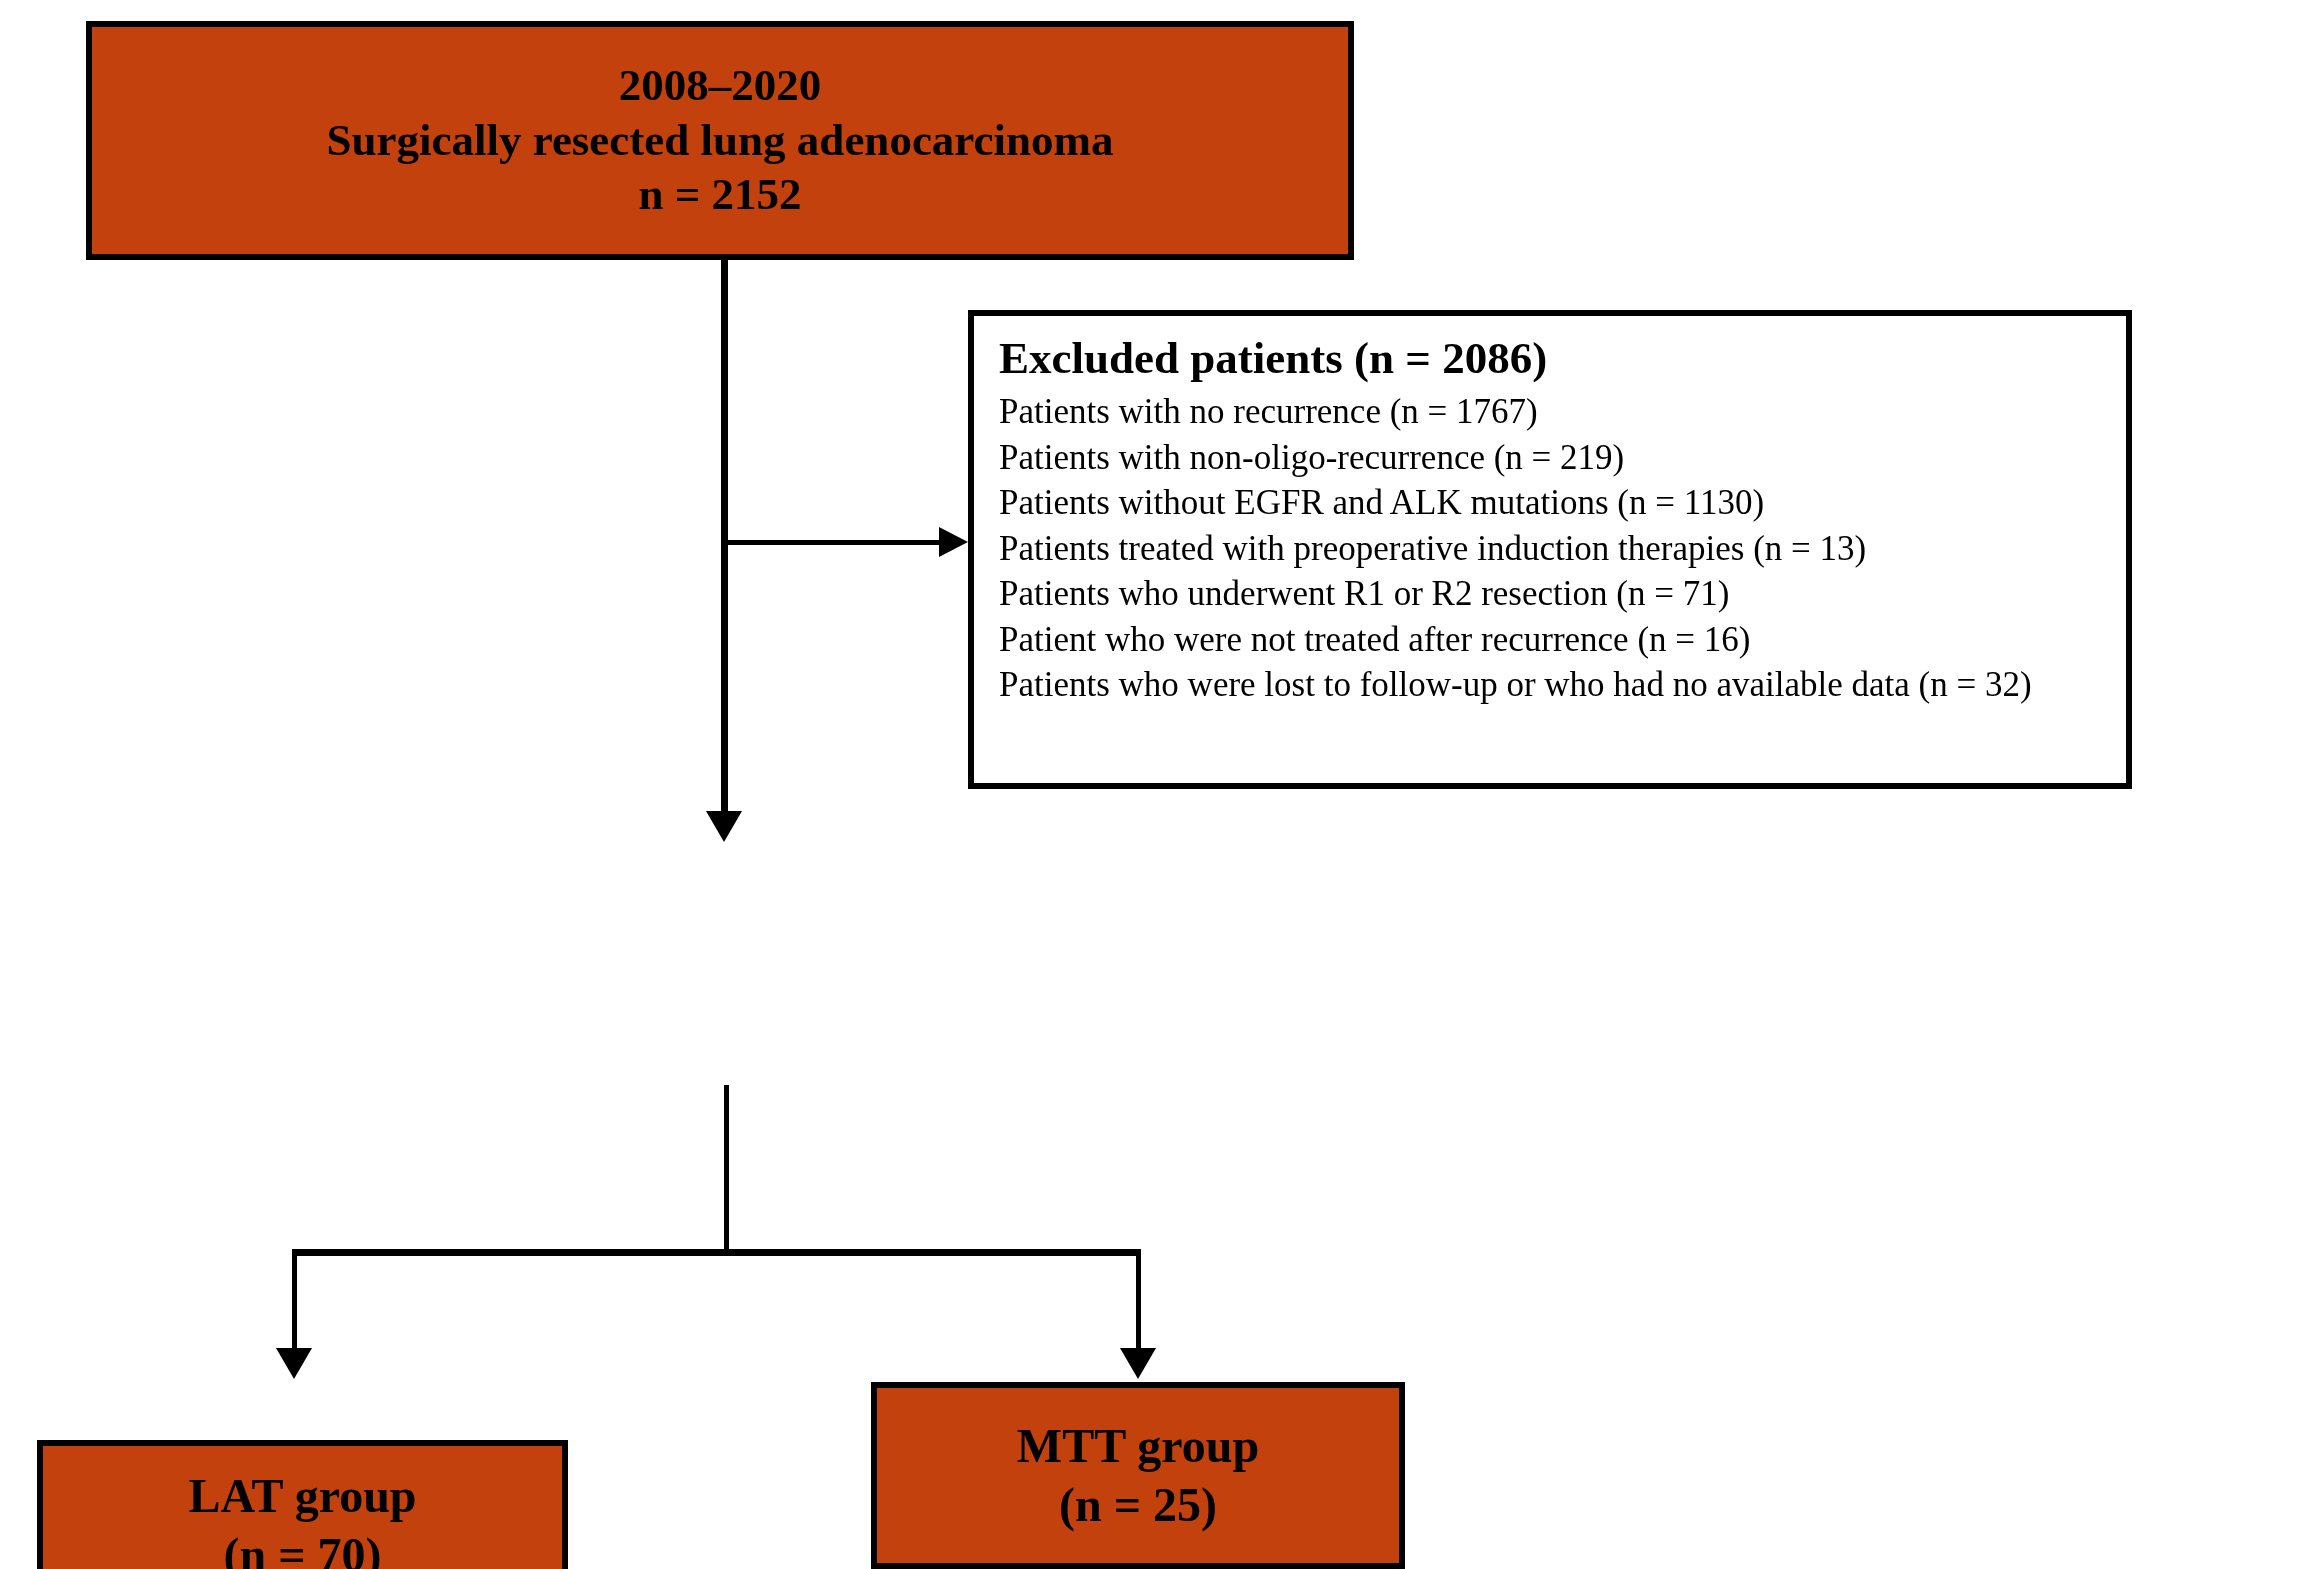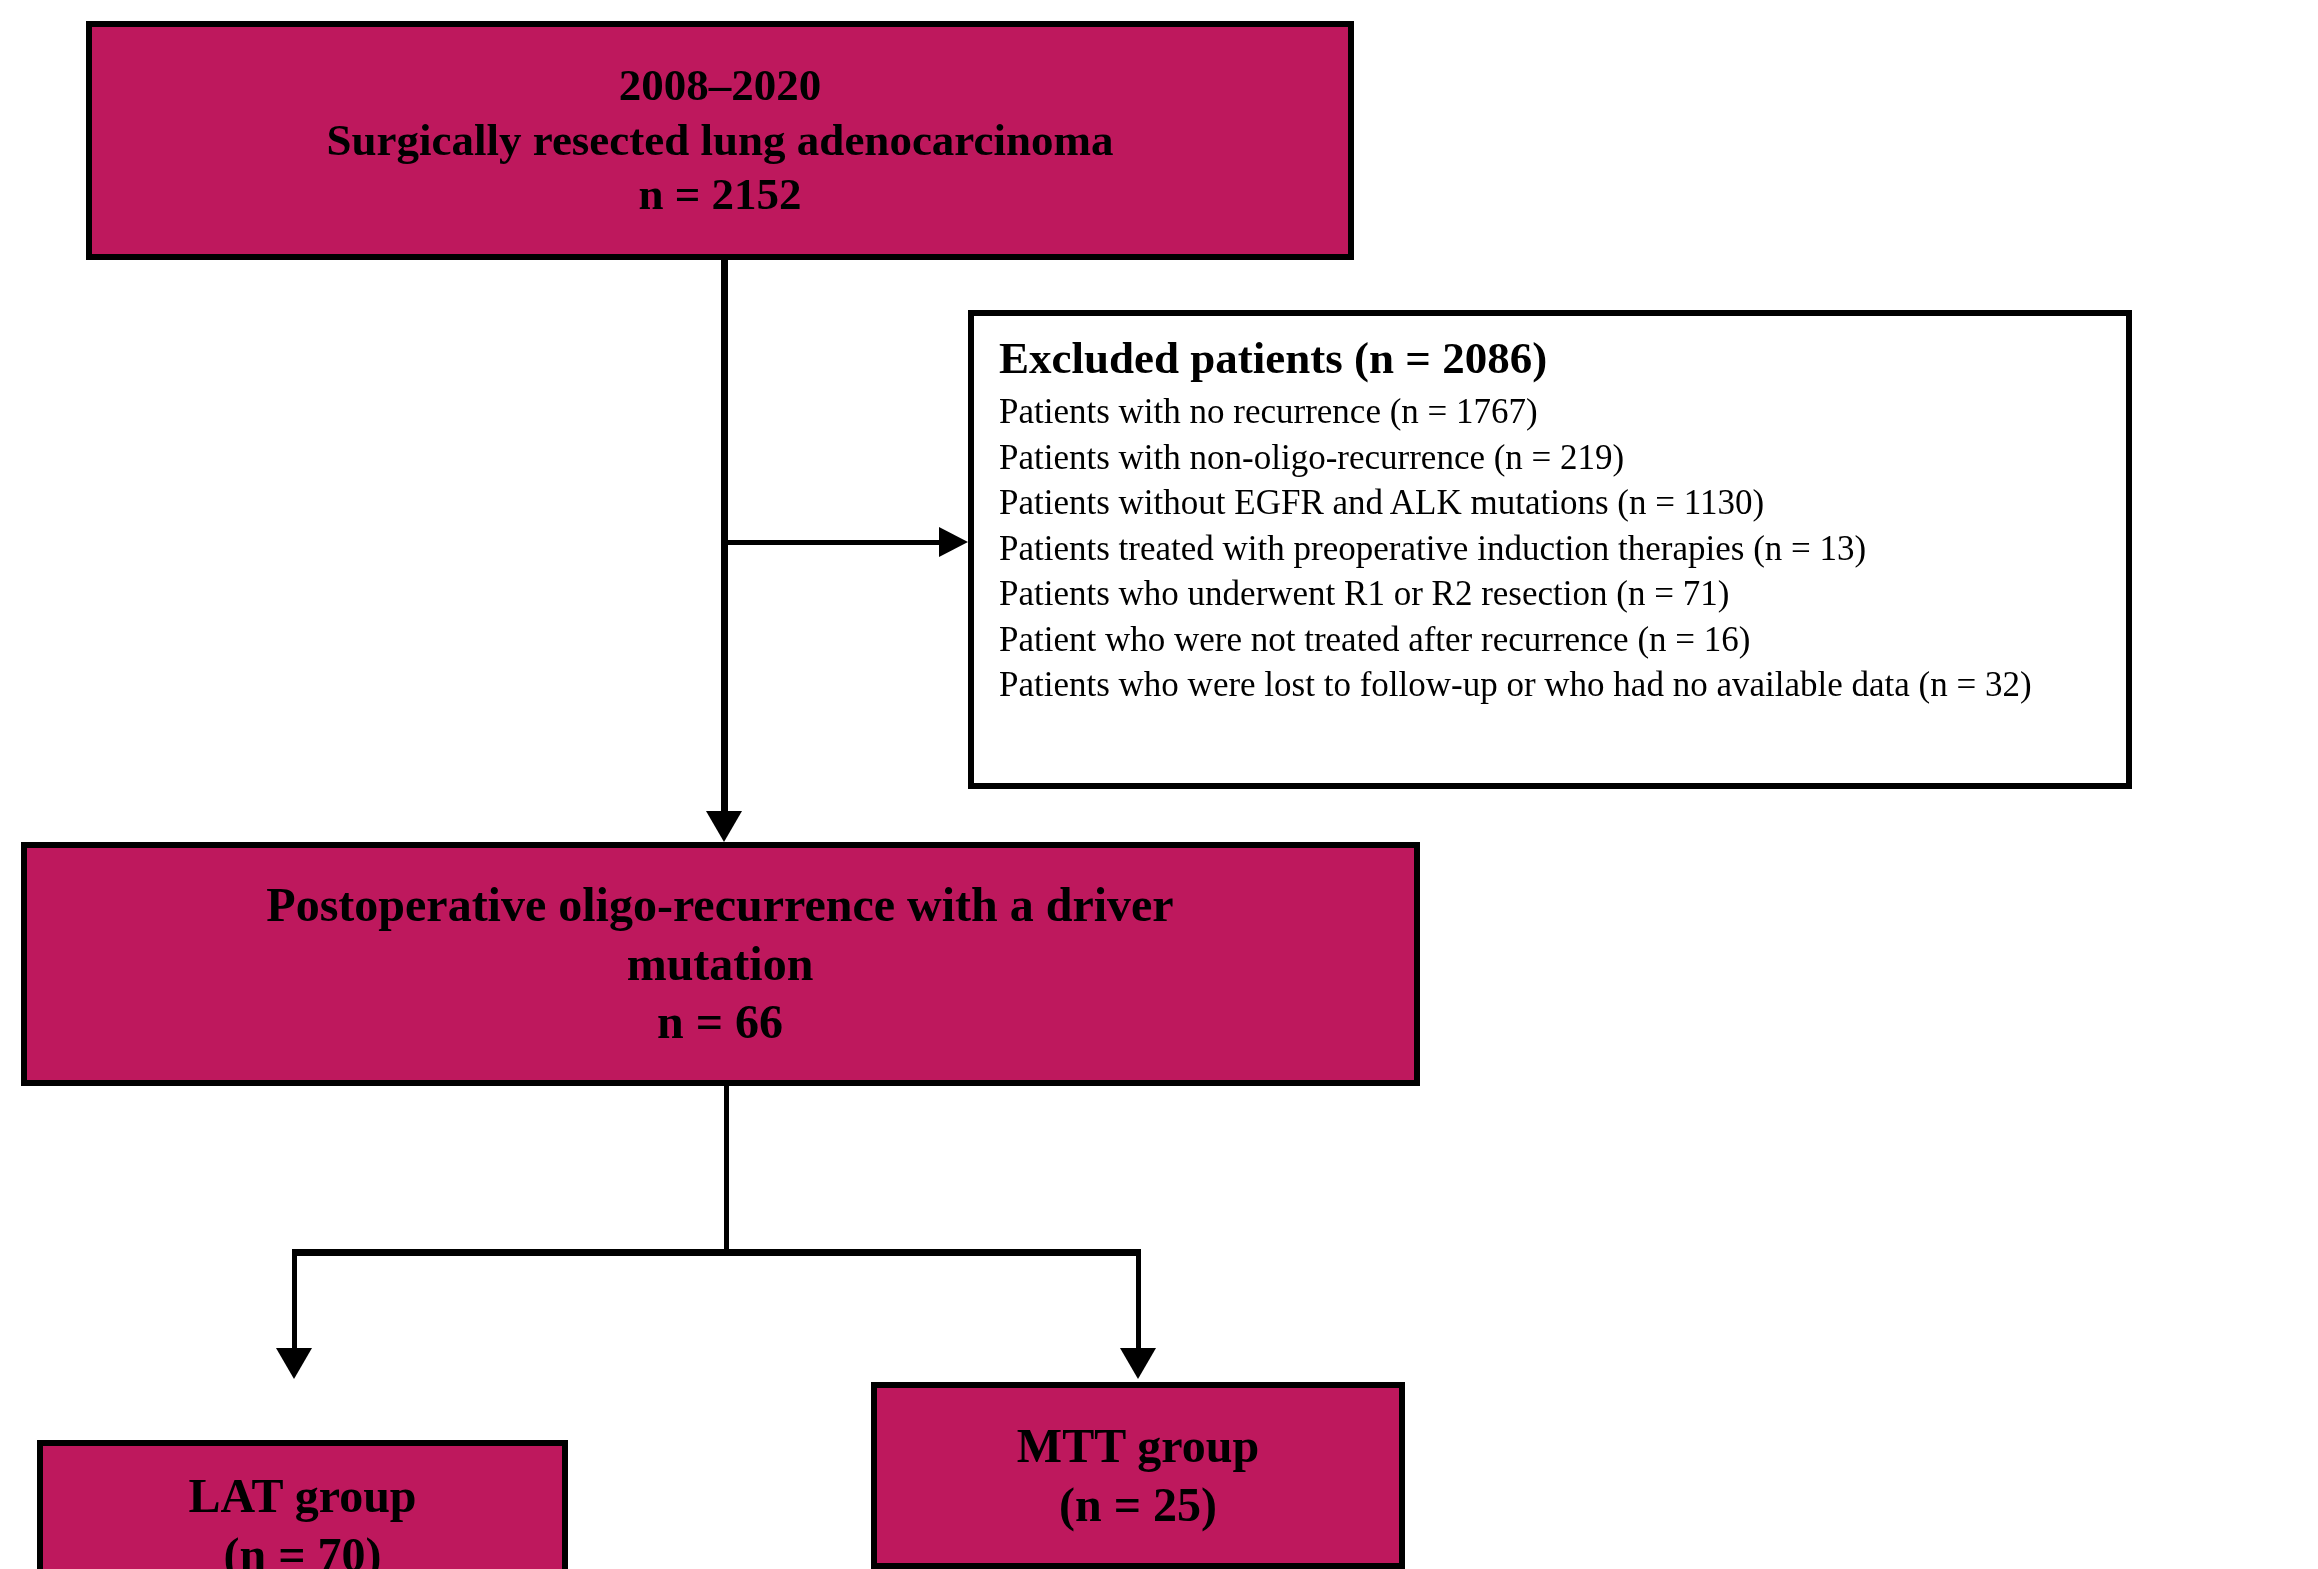--- a/index.html
+++ b/index.html
@@ -15,21 +15,21 @@
     background: #ffffff;
     overflow: hidden;
     font-family: "Liberation Serif", "DejaVu Serif", serif;
     color: #000000;
   }
 
   
   .node-box {
     position: absolute;
     box-sizing: border-box;
-    background: #be185d;
+    background: #c2410c;
     border: 6.6px solid #000000;
     display: flex;
     flex-direction: column;
     align-items: center;
     justify-content: center;
     text-align: center;
   }
 
   .node-line {
     font-weight: bold;
@@ -155,25 +155,20 @@
     <div id="excluded-heading">Excluded patients (n = 2086)</div>
     <div class="excl-item">Patients with no recurrence (n = 1767)</div>
     <div class="excl-item">Patients with non-oligo-recurrence (n = 219)</div>
     <div class="excl-item">Patients without EGFR and ALK mutations (n = 1130)</div>
     <div class="excl-item">Patients treated with preoperative induction therapies (n = 13)</div>
     <div class="excl-item">Patients who underwent R1 or R2 resection (n = 71)</div>
     <div class="excl-item">Patient who were not treated after recurrence (n = 16)</div>
     <div class="excl-item">Patients who were lost to follow-up or who had no available data (n = 32)</div>
   </div>
 
-  <div class="node-box" id="box-oligo">
-    <div class="node-line">Postoperative oligo-recurrence with a driver</div>
-    <div class="node-line">mutation</div>
-    <div class="node-line">n = 66</div>
-  </div>
 
   <div class="vline-thin" style="left:724px; top:1085px; height:168px;"></div>
   <div class="hline" style="left:292px; top:1249px; width:849px;"></div>
   <div class="vline-thin" style="left:292px; top:1249px; height:102px;"></div>
   <div class="arrow-down" style="left:276px; top:1348px;"></div>
   <div class="vline-thin" style="left:1136px; top:1249px; height:102px;"></div>
   <div class="arrow-down" style="left:1120px; top:1348px;"></div>
 
   <div class="node-box" id="box-lat">
     <div class="node-line">LAT group</div>

